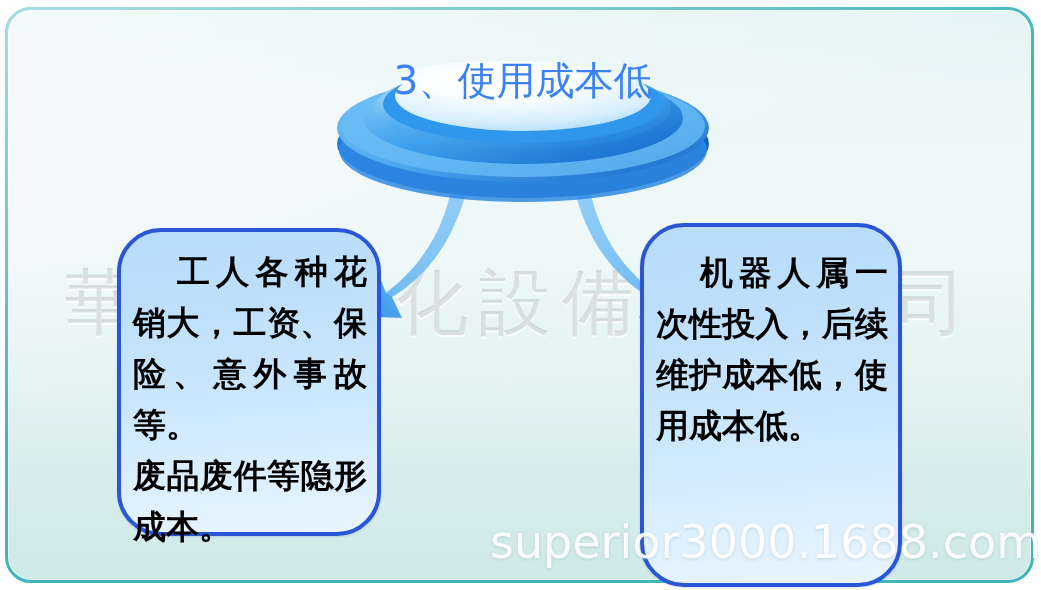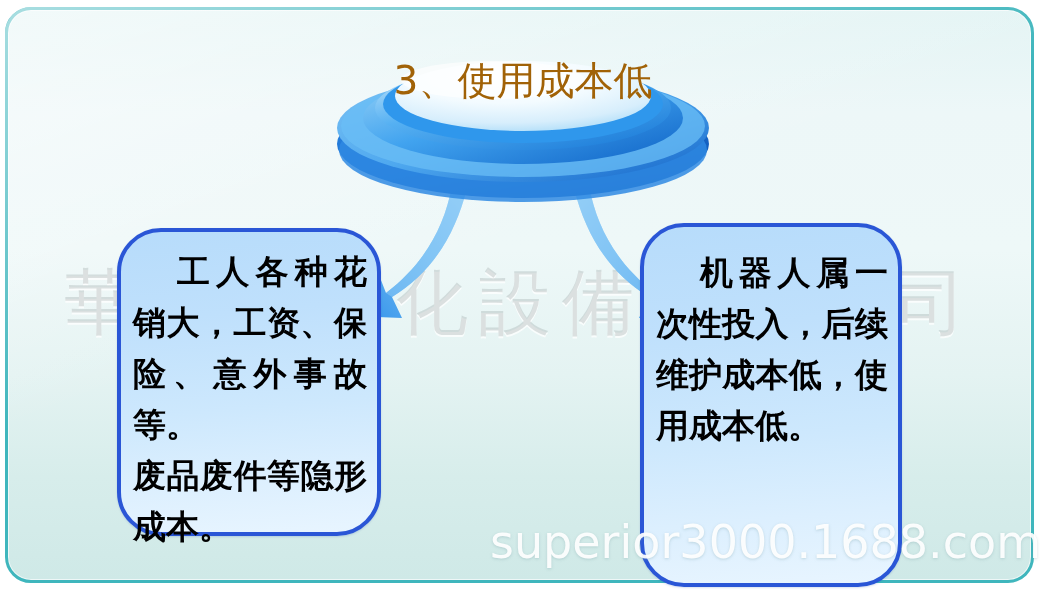--- a/index.html
+++ b/index.html
@@ -92,21 +92,21 @@
   .box-left .box-text{padding-top:14px;}
   .box-right .box-text{padding-top:20px;}
 
   
   .disc-title{
     position:absolute;left:333px;top:58px;width:380px;
     text-align:center;
     font-family:"DejaVu Sans","Liberation Sans",sans-serif;
     font-size:39px;line-height:46px;
     font-weight:400;
-    color:#a16207;
+    color:#3b82f6;
     white-space:nowrap;
     z-index:6;
   }
 </style>
 </head>
 <body>
 
 <div class="slide">
 
   <div class="frame"></div>

